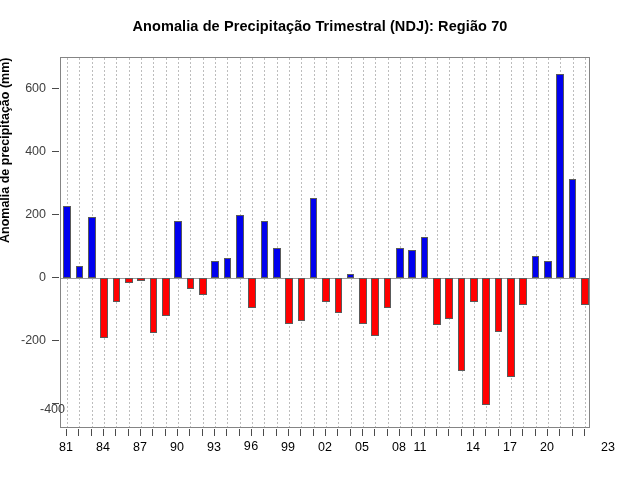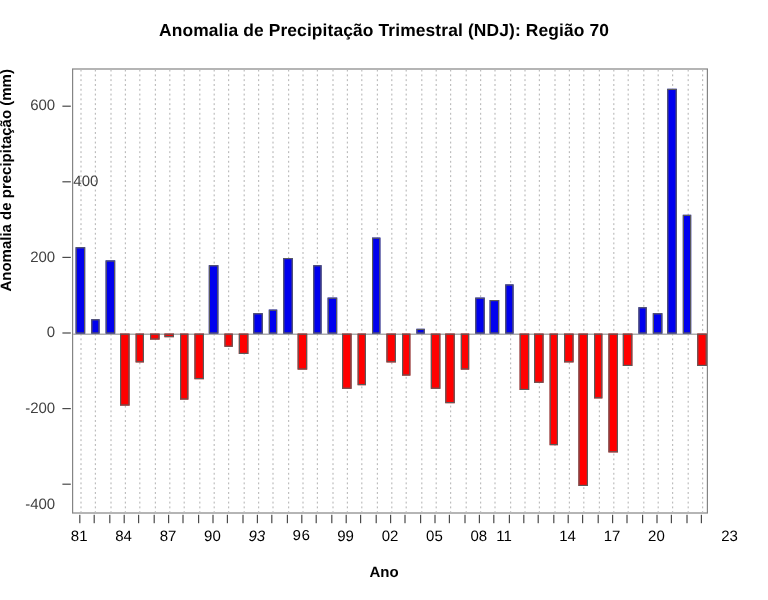--- a/index.html
+++ b/index.html
@@ -148,29 +148,29 @@
         <div class="bar pos" title="19: 70 mm" style="left: 470.714px; top: 198.076px; width: 7.64186px; height: 22.0085px;"></div>
         <div class="bar pos" title="20: 55 mm" style="left: 483.04px; top: 202.792px; width: 7.64186px; height: 17.2924px;"></div>
         <div class="bar pos" title="21: 648 mm" style="left: 495.365px; top: 16.3492px; width: 7.64186px; height: 203.736px;"></div>
         <div class="bar pos" title="22: 315 mm" style="left: 507.691px; top: 121.047px; width: 7.64186px; height: 99.0381px;"></div>
         <div class="bar neg" title="23: -85 mm" style="left: 520.016px; top: 220.085px; width: 7.64186px; height: 26.7246px;"></div>
       </div>
   </div>
 
   <div id="y-axis">
       <div class="ytick" style="left: 52px; top: 403px;"></div>
-      <div class="ylabel" style="left: 0px; width: 46px; top: 420px;">-400</div>
+      <div class="ylabel" style="left: 0px; width: 46px; top: 409px; padding-left: 19px;">-400</div>
       <div class="ytick" style="left: 52px; top: 340px;"></div>
       <div class="ylabel" style="left: 0px; width: 46px; top: 340px;">-200</div>
       <div class="ytick" style="left: 52px; top: 277px;"></div>
       <div class="ylabel" style="left: 0px; width: 46px; top: 277px;">0</div>
       <div class="ytick" style="left: 52px; top: 214px;"></div>
       <div class="ylabel" style="left: 0px; width: 46px; top: 214px;">200</div>
       <div class="ytick" style="left: 52px; top: 151px;"></div>
-      <div class="ylabel" style="left: 0px; width: 46px; top: 151px; padding-left: 36px;">400</div>
+      <div class="ylabel" style="left: 0px; width: 46px; top: 151px;">400</div>
       <div class="ytick" style="left: 52px; top: 88px;"></div>
       <div class="ylabel" style="left: 0px; width: 46px; top: 88px;">600</div>
     </div>
   <div id="ylab-title">Anomalia de precipitação (mm)</div>
 
   <div id="x-axis">
       <div class="xtick" style="left: 66px; top: 429px;"></div>
       <div class="xlabel" style="left: 66px; top: 440px;">81</div>
       <div class="xtick" style="left: 78px; top: 429px;"></div>
       <div class="xtick" style="left: 91px; top: 429px;"></div>
@@ -180,21 +180,21 @@
       <div class="xtick" style="left: 128px; top: 429px;"></div>
       <div class="xtick" style="left: 140px; top: 429px;"></div>
       <div class="xlabel" style="left: 140px; top: 440px;">87</div>
       <div class="xtick" style="left: 152px; top: 429px;"></div>
       <div class="xtick" style="left: 165px; top: 429px;"></div>
       <div class="xtick" style="left: 177px; top: 429px;"></div>
       <div class="xlabel" style="left: 177px; top: 440px;">90</div>
       <div class="xtick" style="left: 189px; top: 429px;"></div>
       <div class="xtick" style="left: 202px; top: 429px;"></div>
       <div class="xtick" style="left: 214px; top: 429px;"></div>
-      <div class="xlabel" style="left: 214px; top: 440px; font-style: italic;">93</div>
+      <div class="xlabel" style="left: 214px; top: 440px;">93</div>
       <div class="xtick" style="left: 226px; top: 429px;"></div>
       <div class="xtick" style="left: 239px; top: 429px;"></div>
       <div class="xtick" style="left: 251px; top: 429px;"></div>
       <div class="xlabel" style="left: 251px; top: 440px; font-family: Liberation Mono, monospace;">96</div>
       <div class="xtick" style="left: 263px; top: 429px;"></div>
       <div class="xtick" style="left: 276px; top: 429px;"></div>
       <div class="xtick" style="left: 288px; top: 429px;"></div>
       <div class="xlabel" style="left: 288px; top: 440px;">99</div>
       <div class="xtick" style="left: 300px; top: 429px;"></div>
       <div class="xtick" style="left: 313px; top: 429px;"></div>
@@ -222,15 +222,14 @@
       <div class="xlabel" style="left: 510px; top: 440px;">17</div>
       <div class="xtick" style="left: 522px; top: 429px;"></div>
       <div class="xtick" style="left: 535px; top: 429px;"></div>
       <div class="xtick" style="left: 547px; top: 429px;"></div>
       <div class="xlabel" style="left: 547px; top: 440px;">20</div>
       <div class="xtick" style="left: 559px; top: 429px;"></div>
       <div class="xtick" style="left: 572px; top: 429px;"></div>
       <div class="xtick" style="left: 584px; top: 429px;"></div>
       <div class="xlabel" style="left: 584px; top: 440px; margin-left: 24px;">23</div>
     </div>
-  <div id="xlab-title">Ano</div>
 
 </div>
 
 </body></html>

